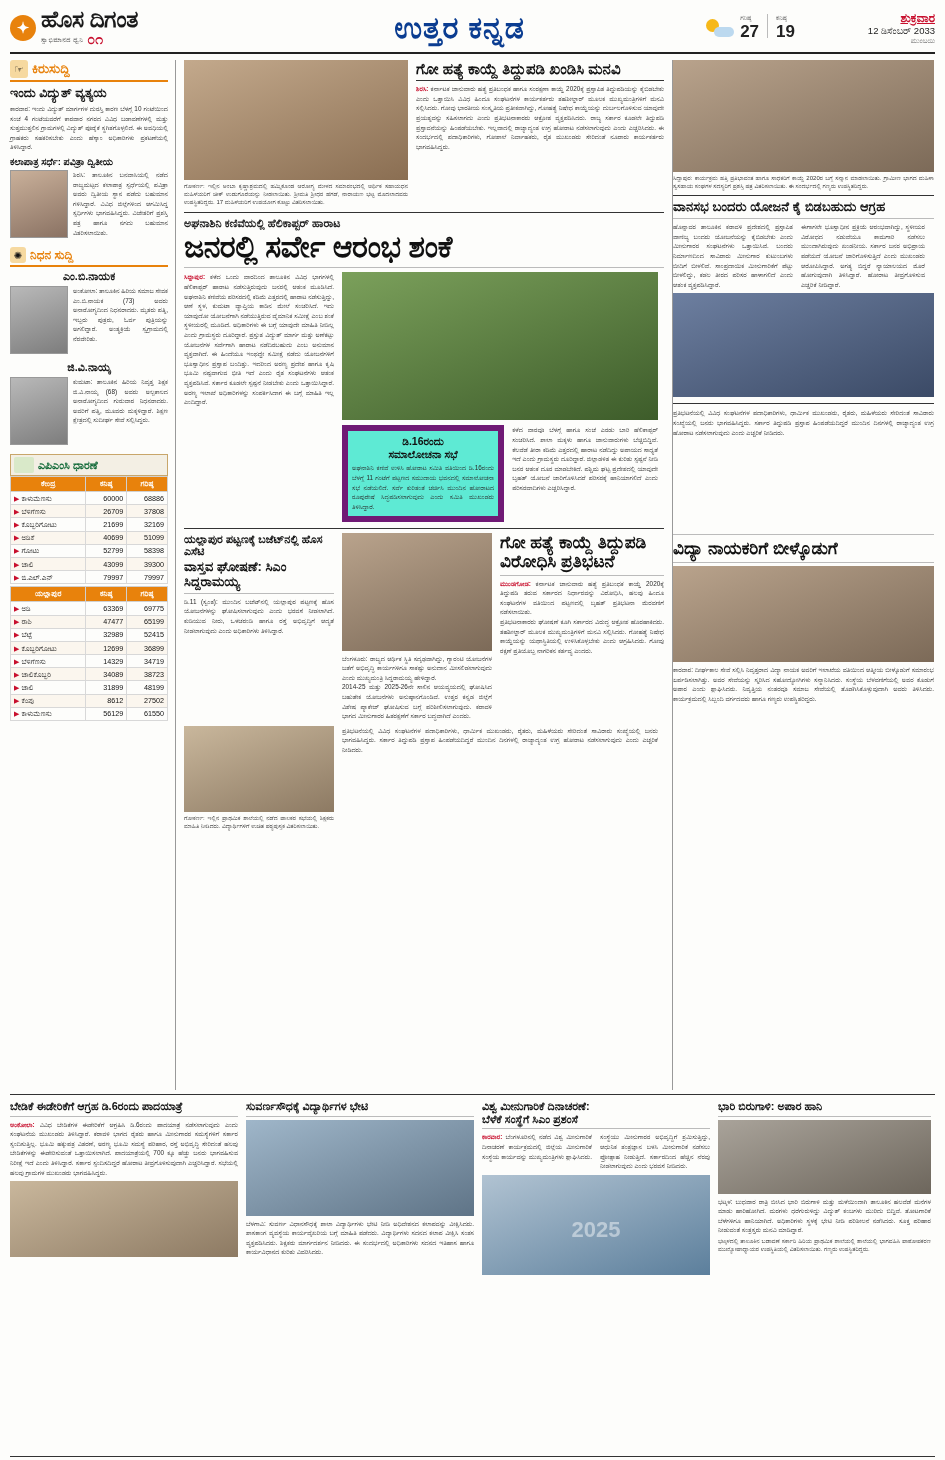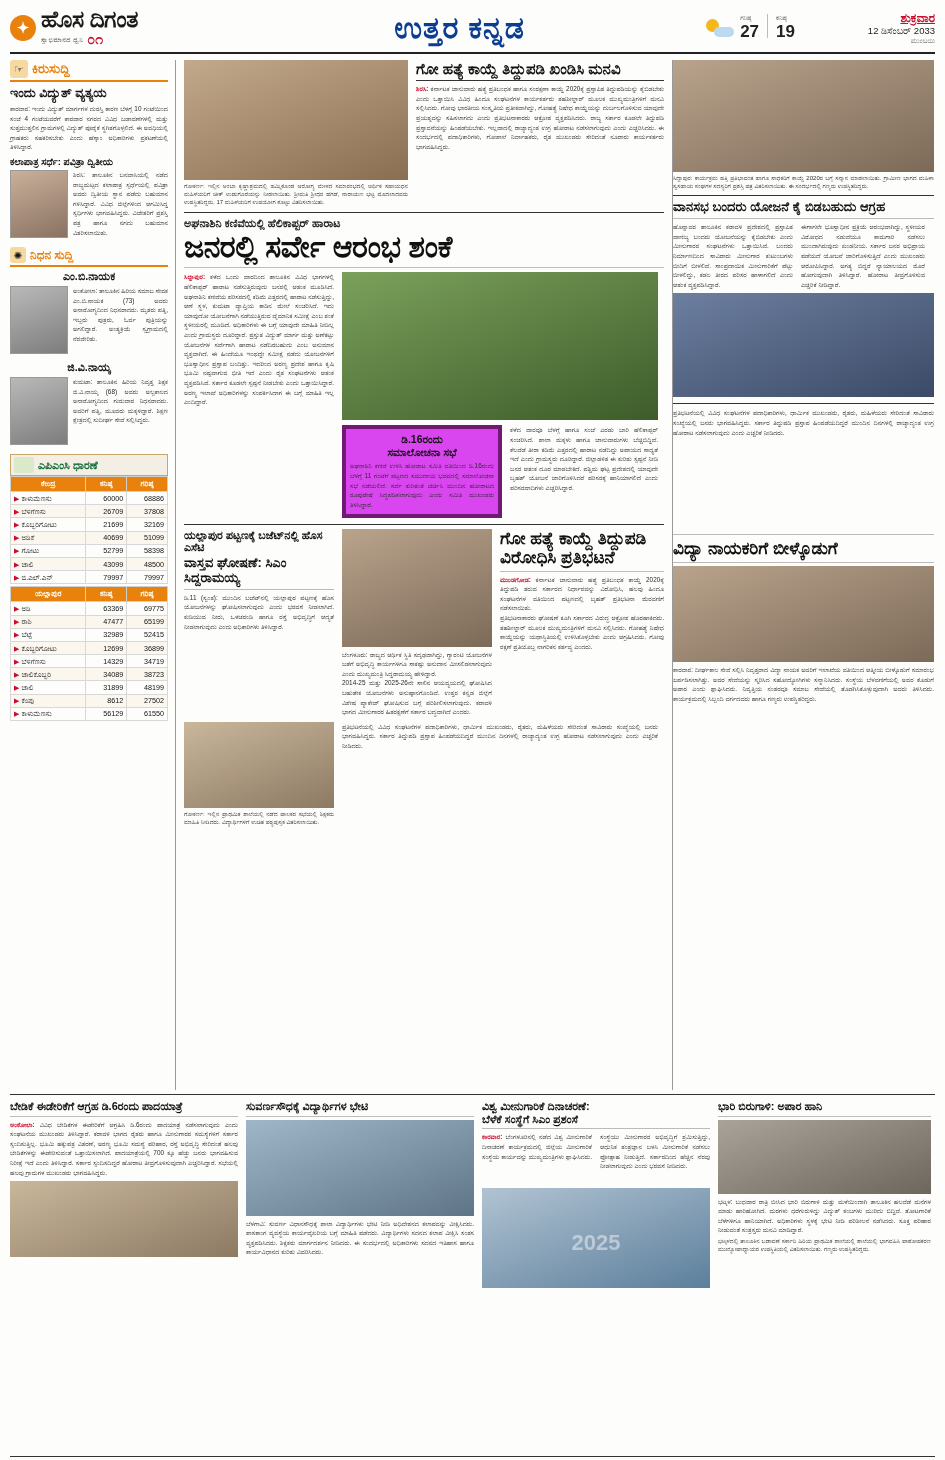--- a/index.html
+++ b/index.html
@@ -75,21 +75,21 @@
   .tbl tr:nth-child(even) td{background:#fbf6ee;}
   .bullet{color:#c8102e;font-size:7px;}
 
   
   .hl-1{font-size:15px;font-weight:bold;color:#111;line-height:1.15;}
   .hl-big{font-size:30px;font-weight:bold;color:#111;line-height:1.1;letter-spacing:-0.5px;}
   .hl-kicker{font-size:11px;font-weight:bold;color:#222;}
   .hl-2{font-size:17px;font-weight:bold;color:#111;line-height:1.15;}
   .hl-3{font-size:13px;font-weight:bold;color:#111;line-height:1.15;}
   .hl-4{font-size:11px;font-weight:bold;color:#111;line-height:1.15;}
-  .box-in{border:4px solid #701a75;padding:4px;background:#d946ef;}
+  .box-in{border:6px solid #701a75;padding:4px;background:#5eead4;}
   .box-in .t{font-size:10.5px;font-weight:bold;color:#111;text-align:center;line-height:1.2;}
 
   .cmyk{display:flex;gap:4px;justify-content:center;padding-top:4px;}
   .footer-rule{border-top:1px solid #333;margin-top:4px;}
 </style>
 </head>
 <body>
 
 <div class="page">
 
@@ -203,21 +203,21 @@
               <td class="num">51099</td>
             </tr>
             <tr>
               <td class="nm"><span class="bullet">▶</span> ಗೋಟು</td>
               <td class="num">52799</td>
               <td class="num">58398</td>
             </tr>
             <tr>
               <td class="nm"><span class="bullet">▶</span> ಚಾಲಿ</td>
               <td class="num">43099</td>
-              <td class="num">48500</td>
+              <td class="num">39300</td>
             </tr>
             <tr>
               <td class="nm"><span class="bullet">▶</span> ಬಿ.ಎಲ್.ಎನ್</td>
               <td class="num">79997</td>
               <td class="num">79997</td>
             </tr>
           </tbody>
       </table>
 
       <table class="tbl" style="margin-top:2px;">
@@ -418,21 +418,21 @@
       <div class="hl-4">ವಿಶ್ವ ಮೀನುಗಾರಿಕೆ ದಿನಾಚರಣೆ:</div>
       <div class="hl-4">ಬೆಳೆಕೆ ಸಂಸ್ಥೆಗೆ ಸಿಎಂ ಪ್ರಶಂಸೆ</div>
       <div class="rule-thin" style="margin:3px 0;"></div>
       <div class="row colgap">
         <div style="width:110px;" class="body-txt">
           <span class="lead">ಕಾರವಾರ:</span>
           <span>ಬೆಂಗಳೂರಿನಲ್ಲಿ ನಡೆದ ವಿಶ್ವ ಮೀನುಗಾರಿಕೆ ದಿನಾಚರಣೆ ಕಾರ್ಯಕ್ರಮದಲ್ಲಿ ಜಿಲ್ಲೆಯ ಮೀನುಗಾರಿಕೆ ಸಂಸ್ಥೆಯ ಕಾರ್ಯವನ್ನು ಮುಖ್ಯಮಂತ್ರಿಗಳು ಶ್ಲಾಘಿಸಿದರು.</span>
         </div>
         <div style="width:110px;" class="body-txt">ಸಂಸ್ಥೆಯು ಮೀನುಗಾರರ ಅಭಿವೃದ್ಧಿಗೆ ಶ್ರಮಿಸುತ್ತಿದ್ದು, ಆಧುನಿಕ ತಂತ್ರಜ್ಞಾನ ಬಳಸಿ ಮೀನುಗಾರಿಕೆ ನಡೆಸಲು ಪ್ರೋತ್ಸಾಹ ನೀಡುತ್ತಿದೆ. ಸರ್ಕಾರದಿಂದ ಹೆಚ್ಚಿನ ನೆರವು ನೀಡಲಾಗುವುದು ಎಂದು ಭರವಸೆ ನೀಡಿದರು.</div>
       </div>
-      <div class="photo" style="height:100px;margin-top:17px;background:linear-gradient(160deg,#b1c3d2,#5c7f9c);position:relative;">
+      <div class="photo" style="height:100px;margin-top:4px;background:linear-gradient(160deg,#b1c3d2,#5c7f9c);position:relative;">
         <span style="position:absolute;left:50%;top:42%;transform:translateX(-50%);font-size:22px;font-weight:bold;color:rgba(255,255,255,.45);">2025</span>
       </div>
     </div>
 
     <div class="col" style="width:213px;">
       <div class="hl-4">ಭಾರಿ ಬಿರುಗಾಳಿ: ಅಪಾರ ಹಾನಿ</div>
       <div class="rule-thin" style="margin:3px 0;"></div>
       <div class="photo" style="height:74px;background:linear-gradient(160deg,#a9a39a,#6d665c);"></div>
       <div class="body-txt" style="margin-top:3px;">ಭಟ್ಕಳ: ಬುಧವಾರ ರಾತ್ರಿ ಬೀಸಿದ ಭಾರಿ ಬಿರುಗಾಳಿ ಮತ್ತು ಮಳೆಯಿಂದಾಗಿ ತಾಲೂಕಿನ ಹಲವೆಡೆ ಮನೆಗಳ ಮಾಡು ಹಾರಿಹೋಗಿದೆ. ಮರಗಳು ಧರೆಗುರುಳಿದ್ದು ವಿದ್ಯುತ್ ಕಂಬಗಳು ಮುರಿದು ಬಿದ್ದಿವೆ. ತೋಟಗಾರಿಕೆ ಬೆಳೆಗಳಿಗೂ ಹಾನಿಯಾಗಿದೆ. ಅಧಿಕಾರಿಗಳು ಸ್ಥಳಕ್ಕೆ ಭೇಟಿ ನೀಡಿ ಪರಿಶೀಲನೆ ನಡೆಸಿದರು. ಸೂಕ್ತ ಪರಿಹಾರ ನೀಡುವಂತೆ ಸಂತ್ರಸ್ತರು ಮನವಿ ಮಾಡಿದ್ದಾರೆ.</div>
       <div class="cap">ಭಟ್ಕಳದಲ್ಲಿ ತಾಲೂಕಿನ ಬಡಾವಣೆ ಸರ್ಕಾರಿ ಹಿರಿಯ ಪ್ರಾಥಮಿಕ ಶಾಲೆಯಲ್ಲಿ ಶಾಲೆಯಲ್ಲಿ ಭಾಗವಹಿಸಿ ಪಾಠೋಪಕರಣ ಮುಖ್ಯೋಪಾಧ್ಯಾಯರ ಉಪಸ್ಥಿತಿಯಲ್ಲಿ ವಿತರಿಸಲಾಯಿತು. ಗಣ್ಯರು ಉಪಸ್ಥಿತರಿದ್ದರು.</div>

